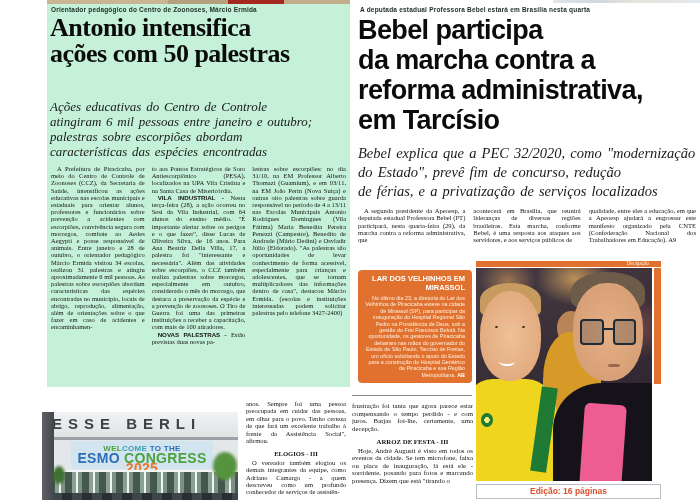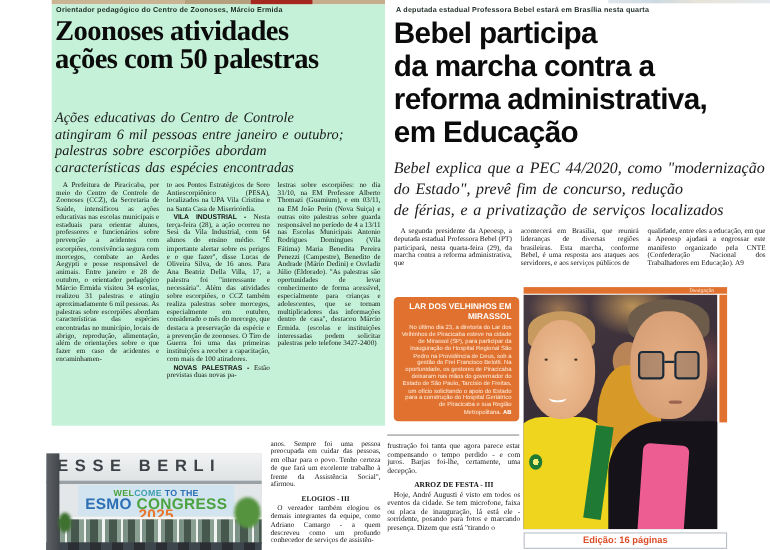--- a/index.html
+++ b/index.html
@@ -95,21 +95,21 @@
 <div class="abs sliver-left">
     <span class="red"></span>
   </div>
 <div class="abs sliver-right"></div>
 
 <div class="abs green-panel"></div>
 
 <section>
   <div class="abs kicker kicker-left">Orientador pedagógico do Centro de Zoonoses, Márcio Ermida</div>
   <h1 class="abs hl hl-left" style="margin:0;">
-      <div>Zoonoses atividades</div>
+      <div>Antonio intensifica</div>
       <div>ações com 50 palestras</div>
     </h1>
   <h2 class="abs sub sub-left" style="margin:0;font-weight:normal;">
       <div>Ações educativas do Centro de Controle</div>
       <div>atingiram 6 mil pessoas entre janeiro e outubro;</div>
       <div>palestras sobre escorpiões abordam</div>
       <div>características das espécies encontradas</div>
     </h2>
   <div class="abs cols cols-left">
     <div class="col">
@@ -125,24 +125,24 @@
       </div>
   </div>
 </section>
 
 <section>
   <div class="abs kicker kicker-right">A deputada estadual Professora Bebel estará em Brasília nesta quarta</div>
   <h1 class="abs hl hl-right" style="margin:0;">
       <div>Bebel participa</div>
       <div>da marcha contra a</div>
       <div>reforma administrativa,</div>
-      <div>em Educação</div>
+      <div>em Tarcísio</div>
     </h1>
   <h2 class="abs sub sub-right" style="margin:0;font-weight:normal;">
-      <div>Bebel explica que a PEC 44/2020, como "modernização</div>
+      <div>Bebel explica que a PEC 32/2020, como "modernização</div>
       <div>do Estado", prevê fim de concurso, redução</div>
       <div>de férias, e a privatização de serviços localizados</div>
     </h2>
   <div class="abs cols cols-right">
     <div class="col">
         <p class="ind">A segunda presidente da Apeoesp, a deputada estadual Professora Bebel (PT) participará, nesta quarta-feira (29), da marcha contra a reforma administrativa, que</p>
       </div>
     <div class="col">
         <p>acontecerá em Brasília, que reunirá lideranças de diversas regiões brasileiras. Esta marcha, conforme Bebel, é uma resposta aos ataques aos servidores, e aos serviços públicos de</p>
       </div>

